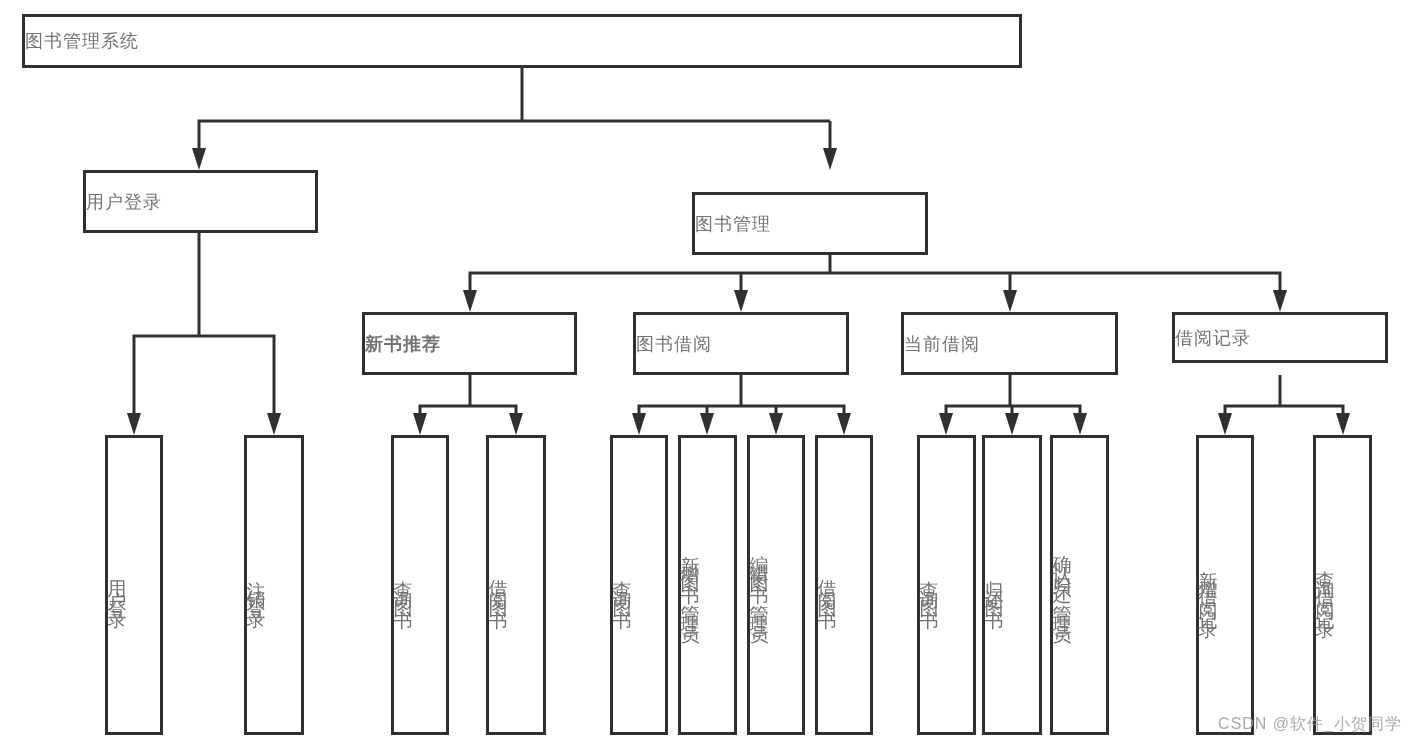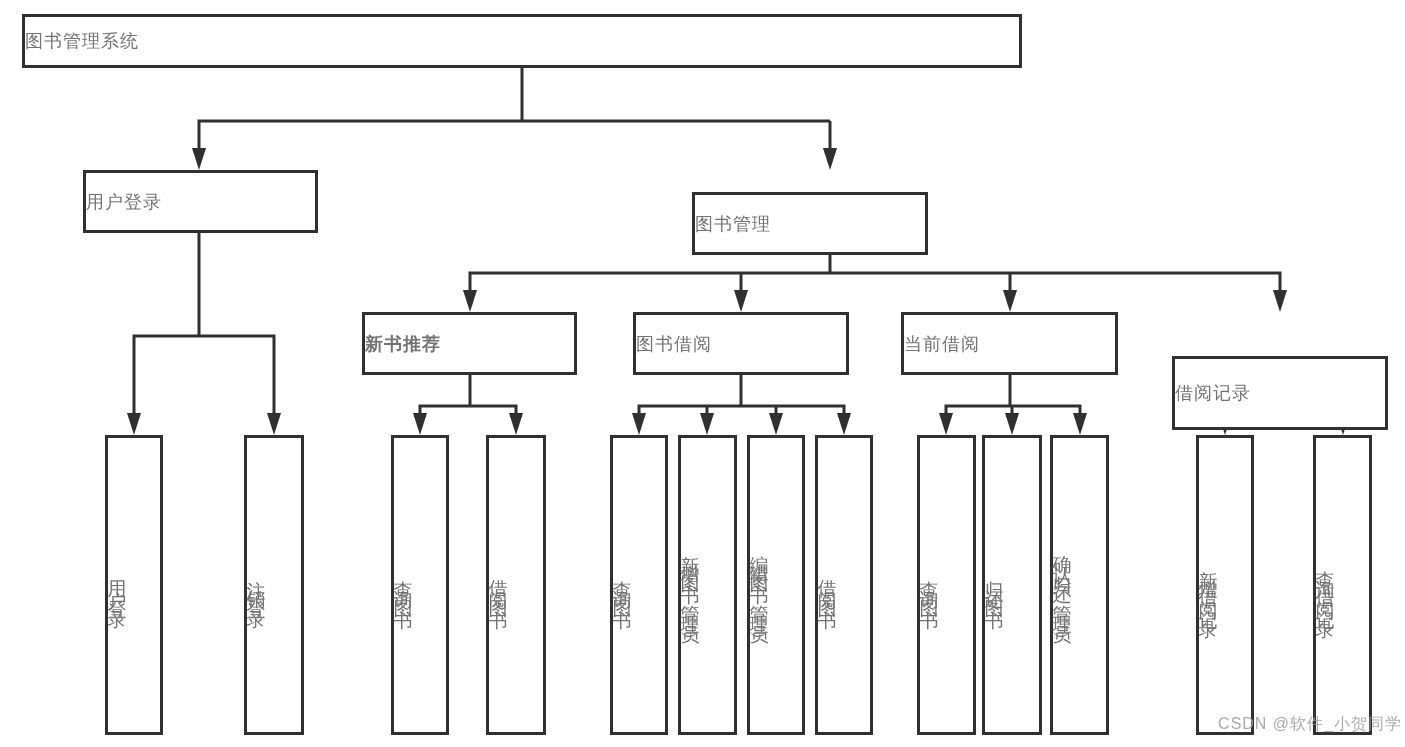--- a/index.html
+++ b/index.html
@@ -37,21 +37,21 @@
     font-size: 18px;
     letter-spacing: 1px;
     white-space: nowrap;
   }
   .root-box   { left: 22px;  top: 14px;  width: 1000px; height: 54px; }
   .l2-user    { left: 83px;  top: 170px; width: 235px;  height: 63px; }
   .l2-book    { left: 692px; top: 170px; width: 236px;  height: 63px; margin-top: 22px; }
   .l3-a { left: 362px;  top: 312px; width: 215px; height: 63px; font-weight: bold; }
   .l3-b { left: 633px;  top: 312px; width: 216px; height: 63px; }
   .l3-c { left: 901px;  top: 312px; width: 217px; height: 63px; }
-  .l3-d { left: 1172px; top: 312px; width: 216px; height: 74px; margin-top: 44px; }
+  .l3-d { left: 1172px; top: 312px; width: 216px; height: 51px; }
   .leaf {
     top: 435px;
     height: 300px;
   }
   .v-label {
     writing-mode: vertical-rl;
     text-orientation: mixed;
     font-size: 19px;
     letter-spacing: 10px;
     line-height: 1;

